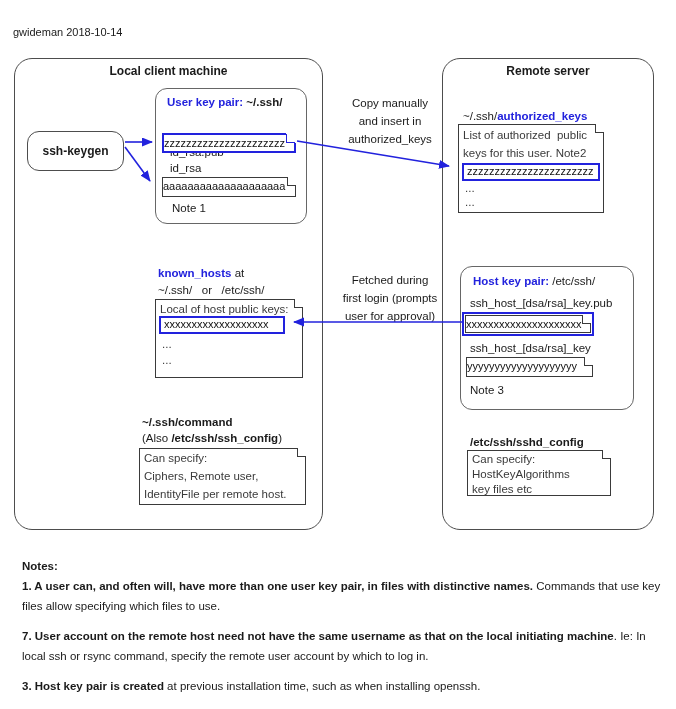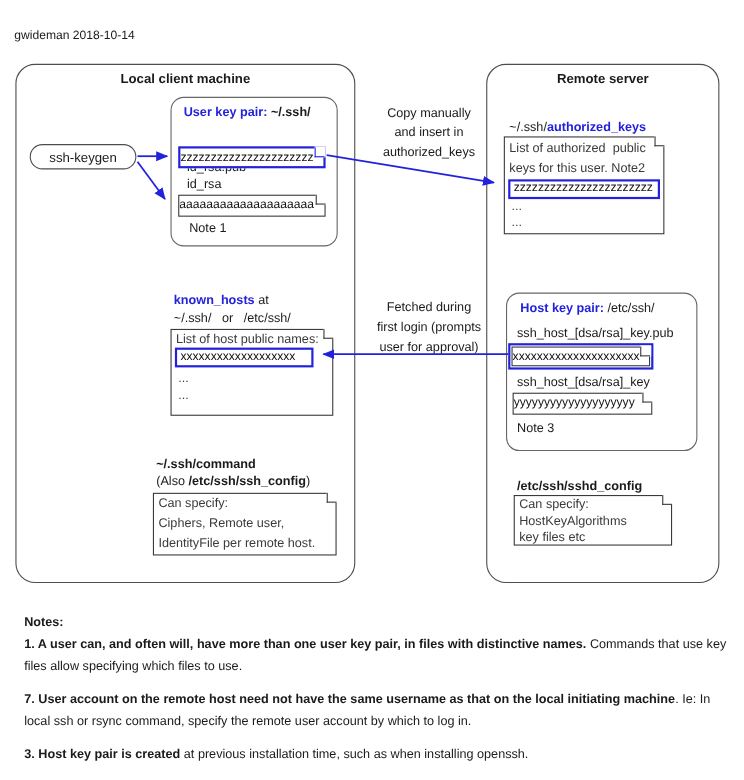--- a/index.html
+++ b/index.html
@@ -40,21 +40,21 @@
 <div id="page">
 
   <div class="abs" style="left:13px;top:26px;font-size:11px;">gwideman 2018-10-14</div>
 
   <div class="abs bigbox" style="left:14px;top:58px;width:309px;height:472px;"></div>
   <div class="abs hdr" style="left:14px;top:64px;width:309px;">Local client machine</div>
 
   <div class="abs bigbox" style="left:442px;top:58px;width:212px;height:472px;"></div>
   <div class="abs hdr" style="left:442px;top:64px;width:212px;">Remote server</div>
 
-  <div class="abs pill" style="left:27px;top:131px;width:97px;height:23px;">
+  <div class="abs pill" style="left:27px;top:131px;width:97px;height:40px;font-weight:bold;">
     <span>ssh-keygen</span>
   </div>
 
   <div class="abs roundbox" style="left:155px;top:88px;width:152px;height:136px;"></div>
   <div class="abs t115" style="left:167px;top:95px;">
     <span class="b blue">User key pair:</span><span class="b"> ~/.ssh/</span>
   </div>
   <div class="abs t115" style="left:170px;top:117px;margin-top:28px;">id_rsa.pub</div>
   <div class="doc bluedoc" style="left:162px;top:133px;width:134px;height:20px;">
     <span class="dt">zzzzzzzzzzzzzzzzzzzzzz</span>
@@ -78,21 +78,21 @@
     <span class="keyrect" style="left:3px;top:38px;width:138px;height:18px;">zzzzzzzzzzzzzzzzzzzzzzz</span>
     <span class="abs t115" style="left:6px;top:56px;">...</span>
     <span class="abs t115" style="left:6px;top:70px;">...</span>
   </div>
 
   <div class="abs t115" style="left:158px;top:266px;">
     <span class="b blue">known_hosts</span><span> at</span>
   </div>
   <div class="abs t115 pre" style="left:158px;top:283px;">~/.ssh/   or   /etc/ssh/</div>
   <div class="doc" style="left:155px;top:299px;width:148px;height:79px;">
-    <span class="abs t115" style="left:4px;top:2px;">List of host public names:</span>
+    <span class="abs t115" style="left:4px;top:2px;">Local of host public keys:</span>
     <span class="keyrect" style="left:3px;top:16px;width:126px;height:18px;">xxxxxxxxxxxxxxxxxxx</span>
     <span class="abs t115" style="left:6px;top:37px;">...</span>
     <span class="abs t115" style="left:6px;top:53px;">...</span>
   </div>
 
   <div class="abs conn" style="left:325px;top:271px;width:130px;">Fetched during
 first login (prompts
 user for approval)</div>
 
   <div class="abs roundbox" style="left:460px;top:266px;width:174px;height:144px;"></div>

